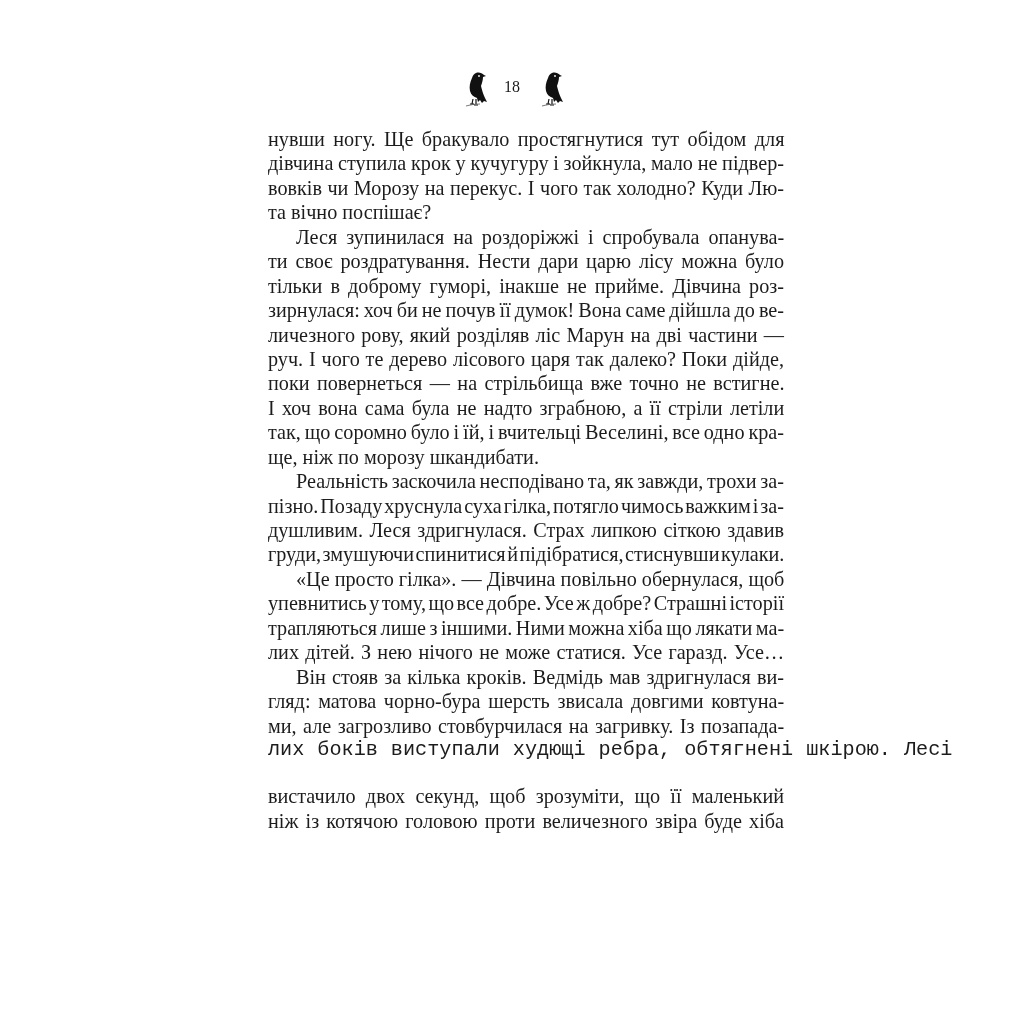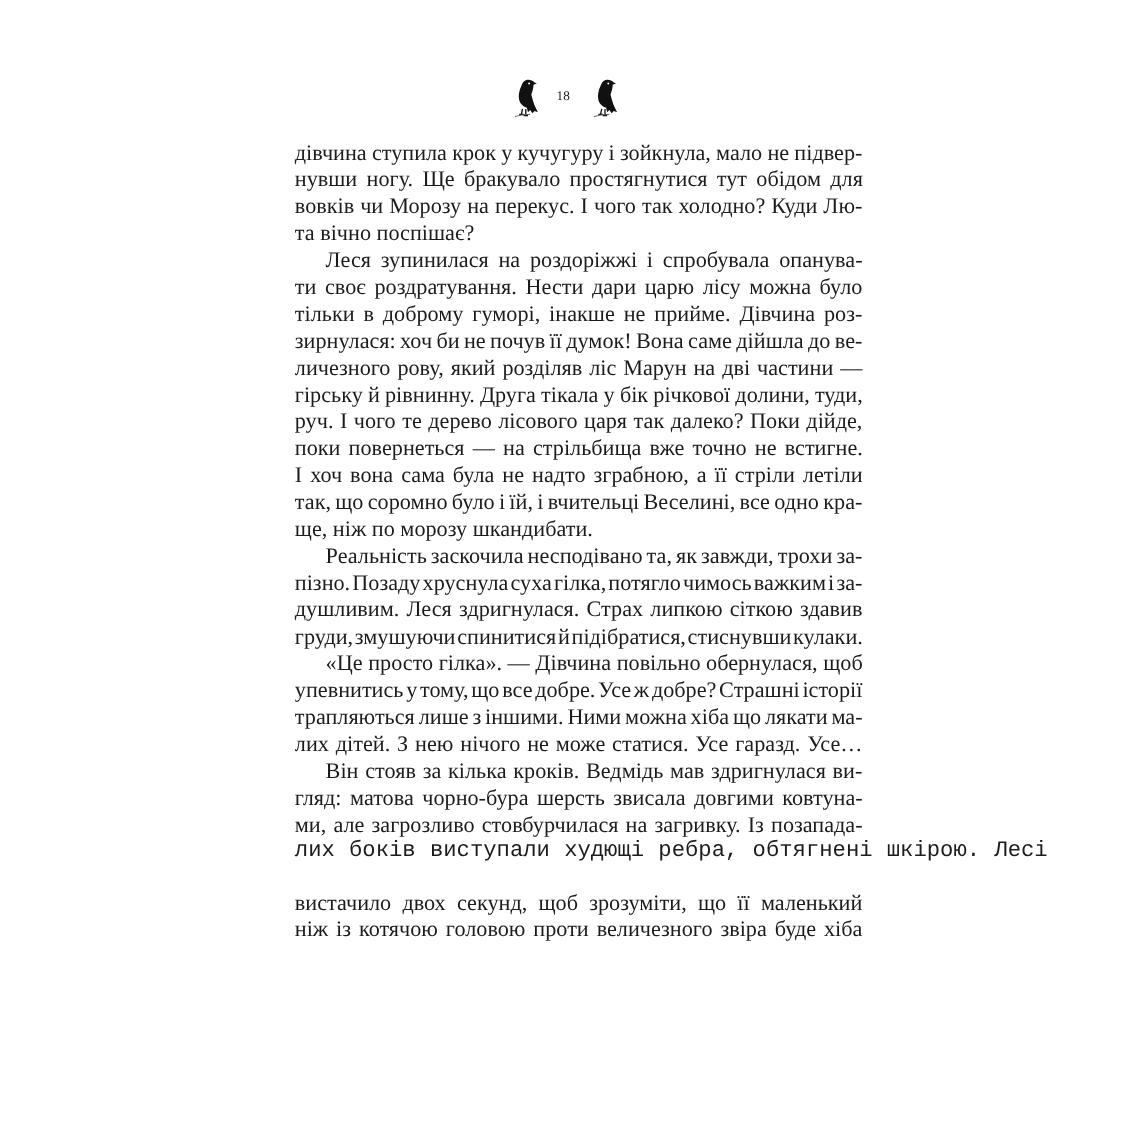--- a/index.html
+++ b/index.html
@@ -30,21 +30,21 @@
       align-items: center;
       gap: 10px;
     }
     .raven {
       width: 28px;
       height: 40px;
       display: block;
     }
     .page-number {
       font-family: "Liberation Serif", "DejaVu Serif", serif;
-      font-size: 12px;
+      font-size: 16px;
       color: #1a1a1a;
       margin: 0 6px;
       line-height: 1;
       position: relative;
       top: -2px;
     }
     .text-block {
       position: absolute;
       left: 268px;
       top: 127px;
@@ -86,33 +86,32 @@
       <path d="M16 4 C19 3 22 4 24 6 L26 7 L23 8 C23 11 22 14 21 17 C22 21 23 25 25 29 L27 33 L24 32 L22 34 L20 31 L18 33 L17 29 C14 28 11 26 10 22 C9 18 10 13 12 9 C13 6 14 5 16 4 Z" fill="#111"></path>
       <circle cx="19" cy="7" r="0.9" fill="#fff"></circle>
       <path d="M13 30 L12 35 M16 30 L16 35 M10 35 L14 35 M14 36 L18 36" stroke="#111" stroke-width="1.2" fill="none"></path>
       <path d="M6 37 C10 36 14 35 20 35" stroke="#555" stroke-width="0.8" fill="none"></path>
     </svg>
   </div>
 
   <div class="text-block">
 
     <div>
+      <span class="line" style="word-spacing: 3.42857px; display: block;">нувши ногу. Ще бракувало простягнутися тут обідом для</span>
       <span class="line" style="word-spacing: -0.333333px; display: block;">дівчина ступила крок у кучугуру і зойкнула, мало не підвер-</span>
-      <span class="line" style="word-spacing: 3.42857px; display: block;">нувши ногу. Ще бракувало простягнутися тут обідом для</span>
       <span class="line" style="word-spacing: 0.4px; display: block;">вовків чи Морозу на перекус. І чого так холодно? Куди Лю-</span>
       <span class="line last">та вічно поспішає?</span>
     </div>
 
     <div>
       <span class="line indent" style="word-spacing: 3.83333px; display: block;">Леся зупинилася на роздоріжжі і спробувала опанува-</span>
       <span class="line" style="word-spacing: 2.75px; display: block;">ти своє роздратування. Нести дари царю лісу можна було</span>
       <span class="line" style="word-spacing: 3px; display: block;">тільки в доброму гуморі, інакше не прийме. Дівчина роз-</span>
       <span class="line" style="word-spacing: -1.09091px; display: block;">зирнулася: хоч би не почув її думок! Вона саме дійшла до ве-</span>
       <span class="line" style="word-spacing: 1.22222px; display: block;">личезного рову, який розділяв ліс Марун на дві частини —</span>
-      <span class="line" style="word-spacing: -0.333333px; display: block;">гірську й рівнинну. Друга тікала у бік річкової долини, туди,</span>
       <span class="line" style="word-spacing: 0.8px; display: block;">руч. І чого те дерево лісового царя так далеко? Поки дійде,</span>
       <span class="line" style="word-spacing: 2.375px; display: block;">поки повернеться — на стрільбища вже точно не встигне.</span>
       <span class="line" style="word-spacing: 2.18182px; display: block;">І хоч вона сама була не надто зграбною, а її стріли летіли</span>
       <span class="line" style="word-spacing: -1.18182px; display: block;">так, що соромно було і їй, і вчительці Веселині, все одно кра-</span>
       <span class="line last">ще, ніж по морозу шкандибати.</span>
     </div>
 
     <div>
       <span class="line indent" style="word-spacing: -1.42857px; display: block;">Реальність заскочила несподівано та, як завжди, трохи за-</span>
       <span class="line" style="word-spacing: -3.11111px; display: block;">пізно. Позаду хруснула суха гілка, потягло чимось важким і за-</span>

